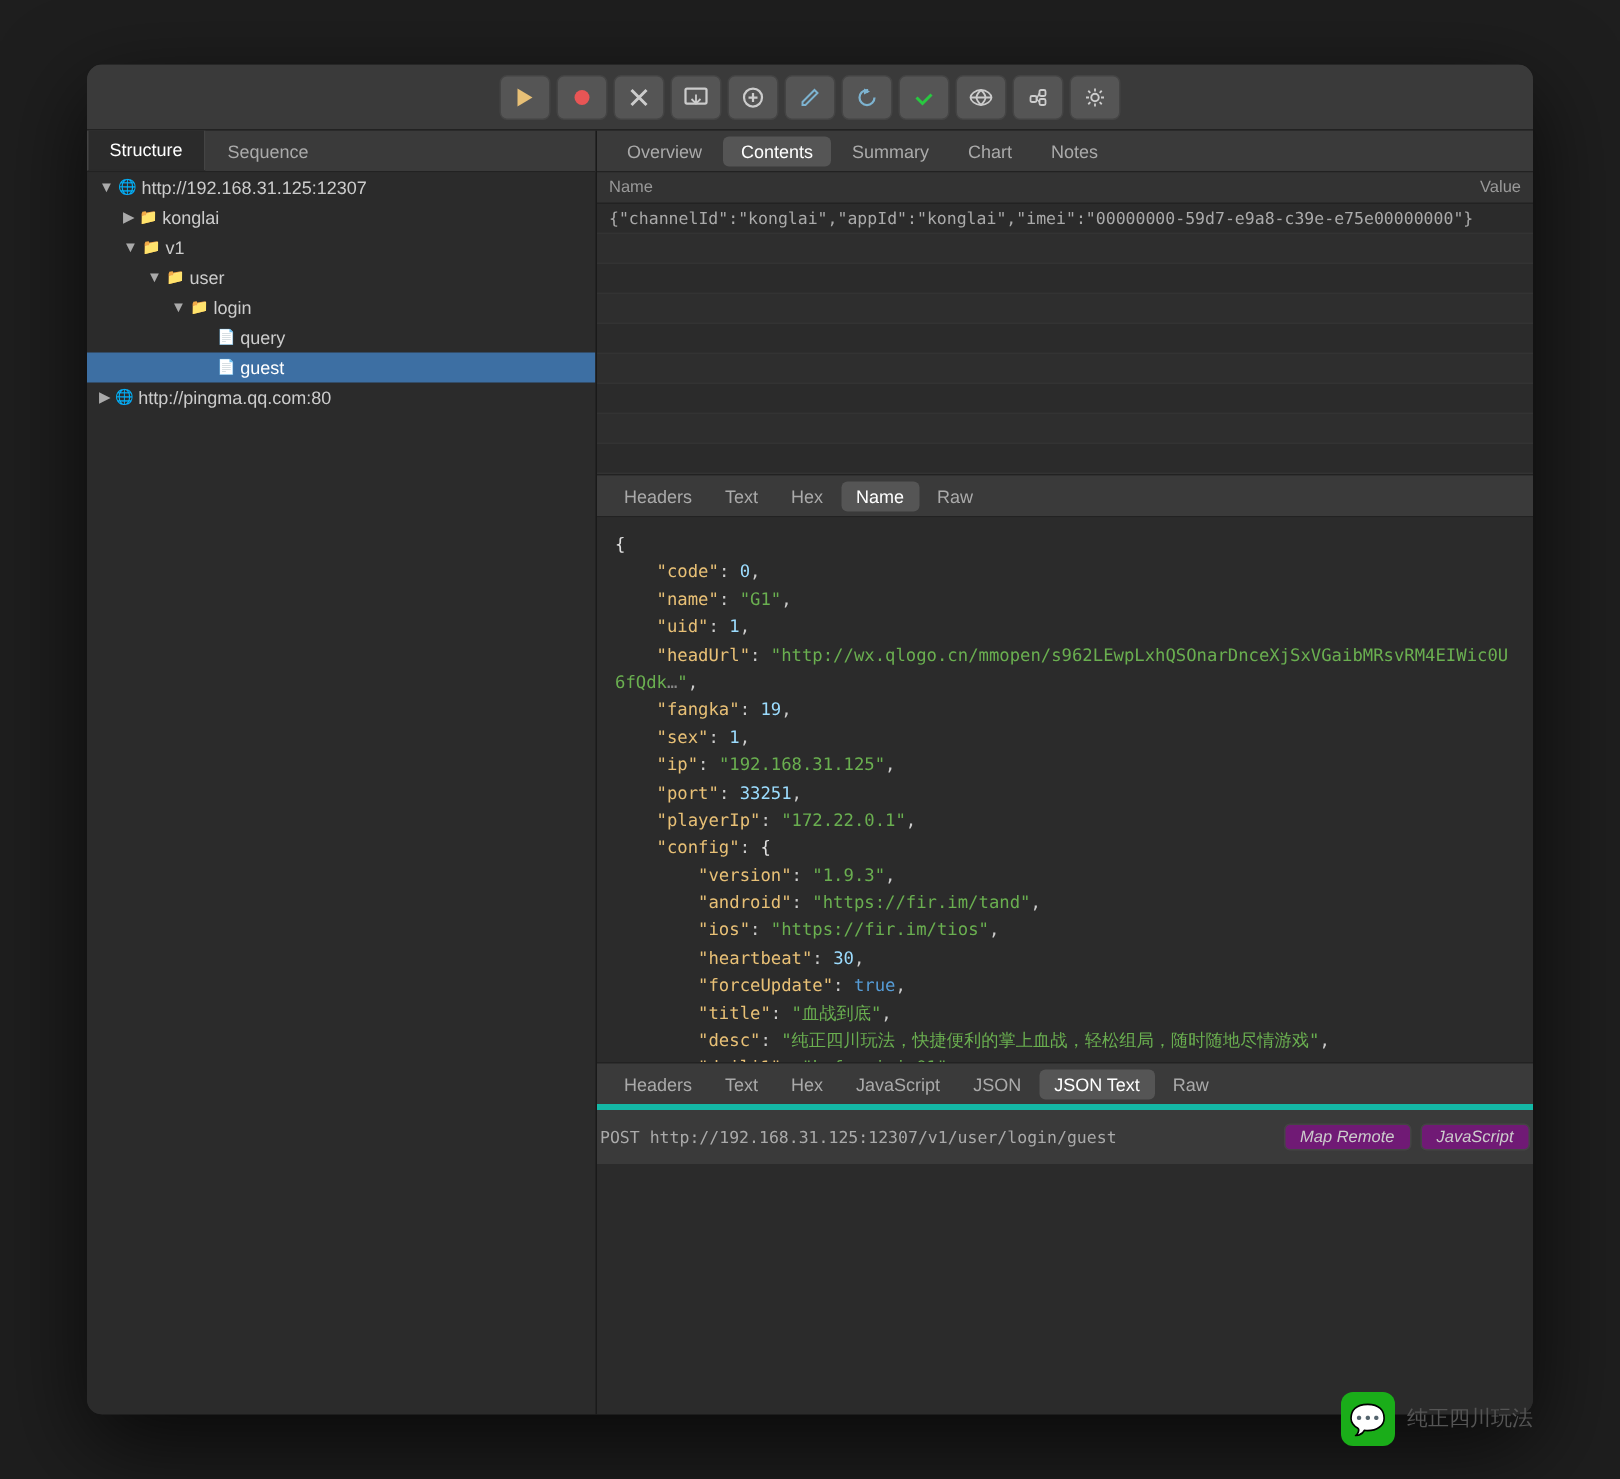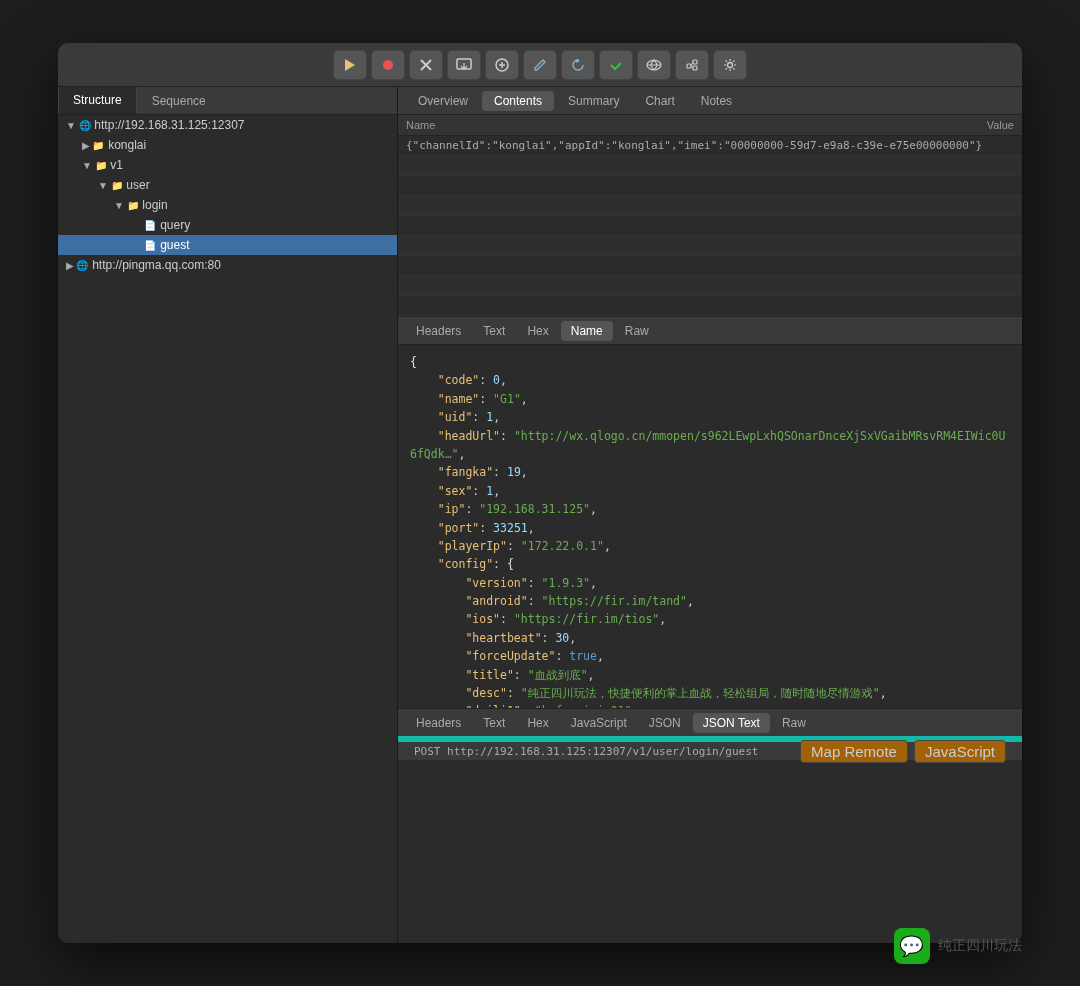--- a/index.html
+++ b/index.html
@@ -266,45 +266,46 @@
       color: #aaa;
       cursor: pointer;
       border-radius: 4px;
     }
     .bottom-tab.active {
       background: #555;
       color: #fff;
     }
     
     .statusbar {
-      height: 24px;
+      height: 40px;
       background: #3a3a3a;
-      border-top: 6px solid #14b8a6;
-      display: flex;
-      align-items: center;
-      padding: 0 16px;
+      border-top: 4px solid #14b8a6;
+      display: flex;
+      align-items: center;
+      padding: 0 2px;
       justify-content: space-between;
     }
     .status-text {
       font-size: 11px;
       color: #aaa;
       font-family: 'Menlo', 'Monaco', monospace;
     }
     .status-btns {
       display: flex;
       gap: 6px;
     }
     .status-btn {
       padding: 2px 10px;
-      background: #a16207;
+      background: #701a75;
       border: 1px solid #444;
       border-radius: 4px;
-      font-size: 15px;
+      font-size: 11px;
       color: #ccc;
       cursor: pointer;
+      font-style: italic;
     }
     pre {
       white-space: pre-wrap;
       word-break: break-all;
     }
   </style>
 </head>
 <body>
 
 <div class="window">

